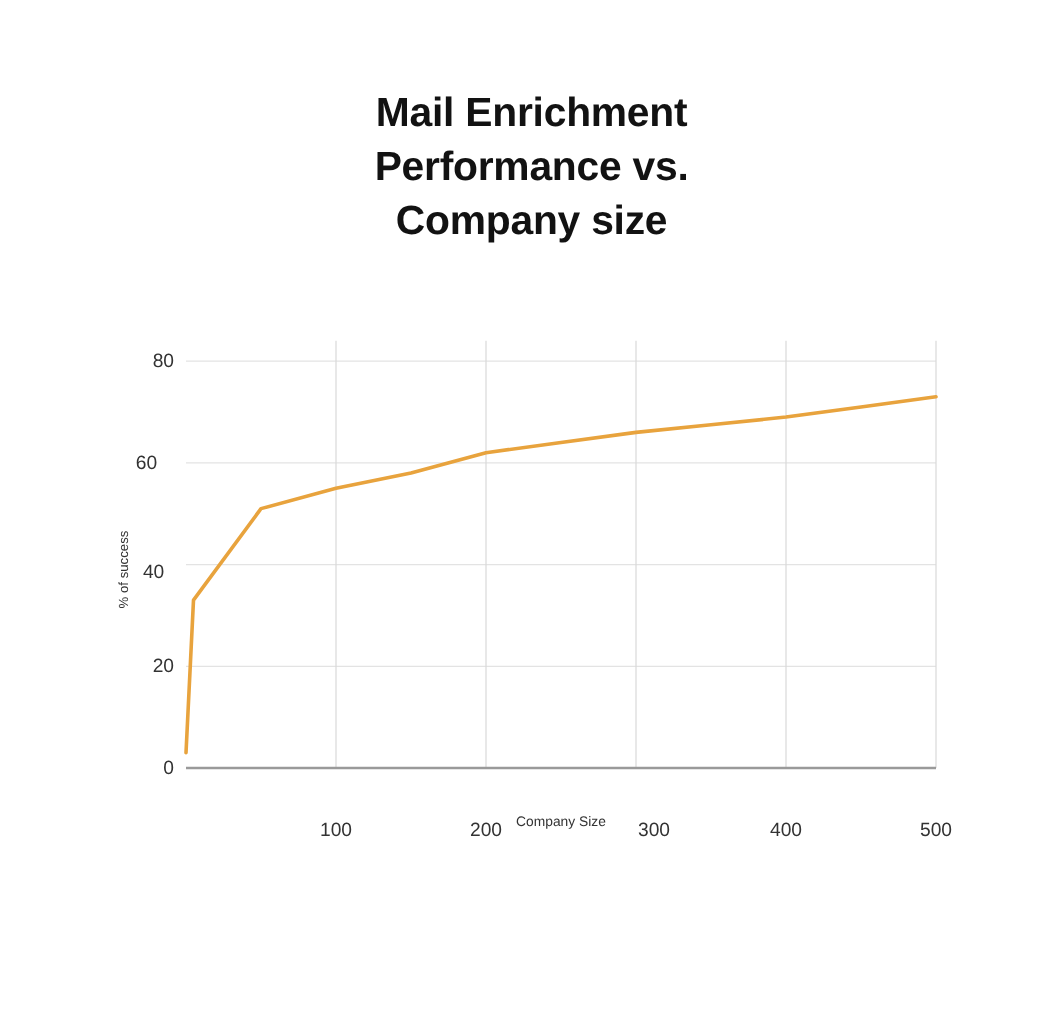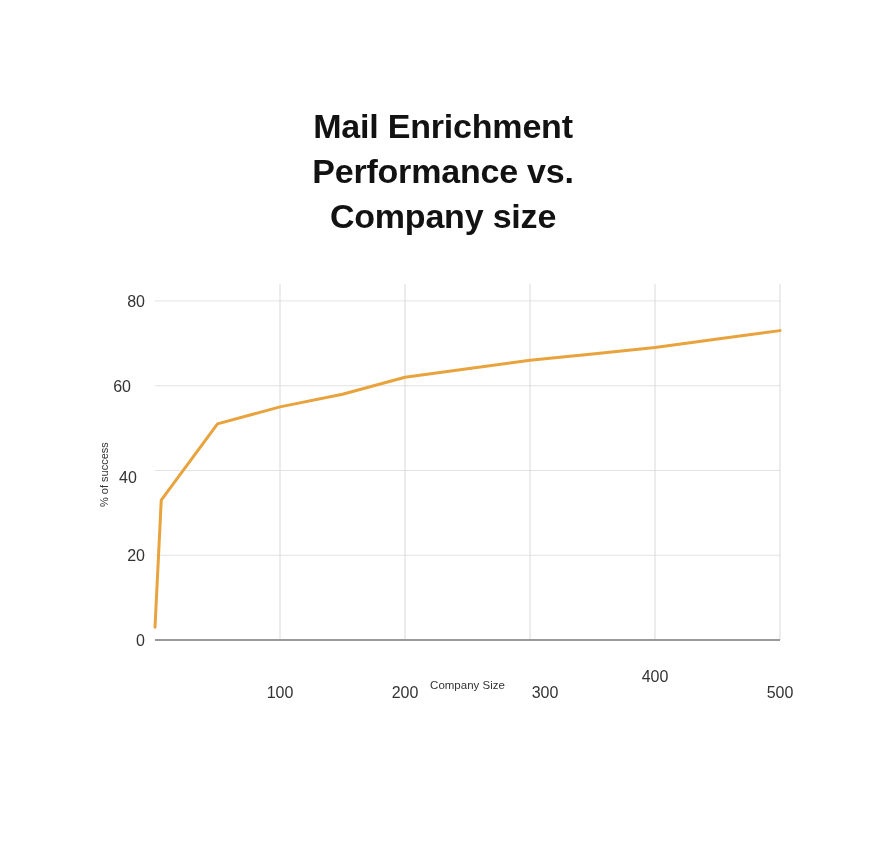--- a/index.html
+++ b/index.html
@@ -28,21 +28,20 @@
     left: 0;
     top: 72px;
     width: 886px;
     text-align: center;
     font-size: 34px;
     font-weight: bold;
     line-height: 1.33;
     color: #121212;
     letter-spacing: -0.2px;
     white-space: pre-line;
-    margin-top: 32px;
   }
 
   
   #chart-area {
     position: absolute;
     left: 0;
     top: 0;
     width: 886px;
     height: 730px;
   }
@@ -141,21 +140,21 @@
         <div class="tick-label ytick" style="left: 111px; top: 632px;">0</div>
         <div class="tick-label ytick" style="left: 111px; top: 547.238px;">20</div>
         <div class="tick-label ytick" style="left: 111px; top: 469px; text-align: center;">40</div>
         <div class="tick-label ytick" style="left: 97px; top: 377.714px; text-align: right;">60</div>
         <div class="tick-label ytick" style="left: 111px; top: 292.952px;">80</div>
       </div>
     <div id="xtick-layer">
         <div class="tick-label xtick" style="left: 255px; top: 650px;">100</div>
         <div class="tick-label xtick" style="left: 380px; top: 650px;">200</div>
         <div class="tick-label xtick" style="left: 520px; top: 650px;">300</div>
-        <div class="tick-label xtick" style="left: 630px; top: 634px;">400</div>
+        <div class="tick-label xtick" style="left: 630px; top: 650px;">400</div>
         <div class="tick-label xtick" style="left: 755px; top: 650px;">500</div>
       </div>
   </div>
 
   <div id="footer">
     
     
   </div>
 
 </div>

